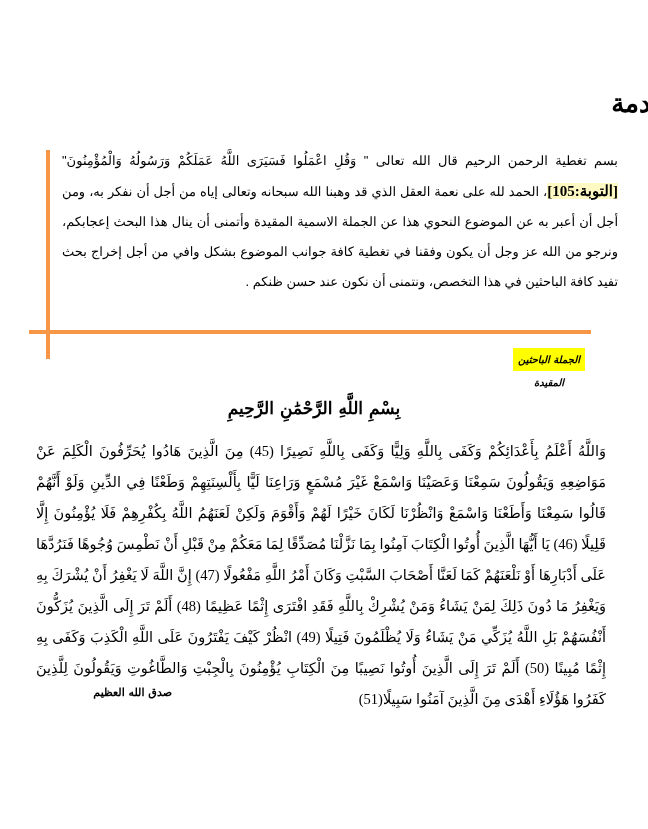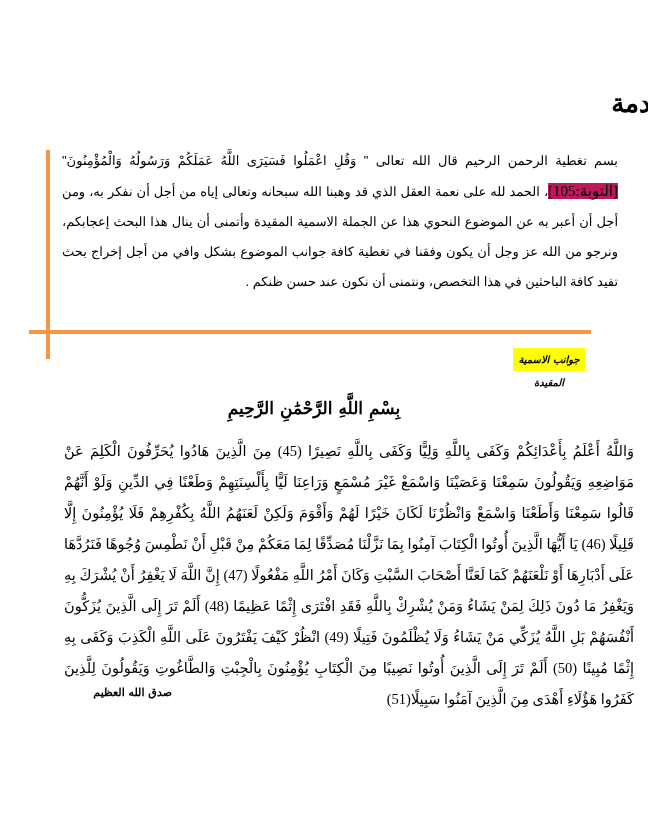--- a/index.html
+++ b/index.html
@@ -6,29 +6,29 @@
   body { width: 648px; height: 829px; position: relative; overflow: hidden;
          font-family: "DejaVu Sans", sans-serif; color: #000; }
   .page { position: absolute; left: 0; top: 0; width: 648px; height: 829px; background: #fff; }
   .title { position: absolute; top: 88px; left: 0; width: 648px; text-align: right;
            font-family: "DejaVu Serif", serif; font-weight: bold; font-size: 26px;
            direction: rtl; margin-left: 48px; }
   .intro { position: absolute; top: 146px; left: 62px; width: 556px; direction: rtl;
            text-align: justify; font-family: "Liberation Sans", sans-serif;
            font-size: 13px; line-height: 30px; }
   .intro p { margin: 0; }
-  .hl { background: #be185d; font-weight: normal; font-family: "Liberation Serif", serif; font-size: 15px; }
+  .hl { background: #fef9c3; font-weight: bold; font-family: "Liberation Serif", serif; font-size: 15px; }
   .vline { position: absolute; left: 46px; top: 150px; width: 4px; height: 209px; background: #f79646; }
   .hline { position: absolute; left: 29px; top: 330px; width: 562px; height: 4px; background: #f79646; }
   .subhead { position: absolute; top: 348px; left: 513px; width: 72px; height: 23px; background: #ffff00;
              direction: rtl; font-family: "DejaVu Serif", serif; font-style: italic; font-size: 10px;
              text-align: center; line-height: 23px; font-weight: bold; }
   .basmala { position: absolute; top: 398px; left: 0; width: 628px; text-align: center; direction: rtl;
              font-family: "DejaVu Serif", serif; font-weight: bold; font-size: 17px; }
-  .verses { position: absolute; top: 436px; left: 64px; width: 570px; direction: rtl;
+  .verses { position: absolute; top: 436px; left: 36px; width: 570px; direction: rtl;
             text-align: justify; text-align-last: right; font-family: "Liberation Serif", serif;
             font-size: 14.5px; line-height: 31px; }
   .verses p { margin: 0; }
   .closing { position: absolute; top: 686px; left: 52px; width: 120px; direction: rtl;
              text-align: right; font-family: "DejaVu Serif", serif; font-weight: bold; font-size: 11px; }
 </style>
 </head>
 <body>
 
 <div class="page">
@@ -37,21 +37,21 @@
   <div class="vline"></div>
   <div class="hline"></div>
 
   <div class="intro">
     <p>
       <span>بسم تغطية الرحمن الرحيم قال الله تعالى " وَقُلِ اعْمَلُوا فَسَيَرَى اللَّهُ عَمَلَكُمْ وَرَسُولُهُ وَالْمُؤْمِنُونَ" </span><span class="hl">[التوبة:105]</span><span>،</span>
       <span>الحمد لله على نعمة العقل الذي قد وهبنا الله سبحانه وتعالى إياه من أجل أن نفكر به، ومن أجل أن أعبر به عن الموضوع النحوي هذا عن الجملة الاسمية المقيدة وأتمنى أن ينال هذا البحث إعجابكم، ونرجو من الله عز وجل أن يكون وفقنا في تغطية كافة جوانب الموضوع بشكل وافي من أجل إخراج بحث تفيد كافة الباحثين في هذا التخصص، ونتمنى أن نكون عند حسن ظنكم .</span>
     </p>
   </div>
 
-  <div class="subhead">جوانب الاسمية المقيدة</div>
+  <div class="subhead">الجملة الباحثين المقيدة</div>
 
   <div class="basmala">بِسْمِ اللَّهِ الرَّحْمَٰنِ الرَّحِيمِ</div>
 
   <div class="verses">
     <p>وَاللَّهُ أَعْلَمُ بِأَعْدَائِكُمْ وَكَفَى بِاللَّهِ وَلِيًّا وَكَفَى بِاللَّهِ نَصِيرًا (45) مِنَ الَّذِينَ هَادُوا يُحَرِّفُونَ الْكَلِمَ عَنْ مَوَاضِعِهِ وَيَقُولُونَ سَمِعْنَا وَعَصَيْنَا وَاسْمَعْ غَيْرَ مُسْمَعٍ وَرَاعِنَا لَيًّا بِأَلْسِنَتِهِمْ وَطَعْنًا فِي الدِّينِ وَلَوْ أَنَّهُمْ قَالُوا سَمِعْنَا وَأَطَعْنَا وَاسْمَعْ وَانْظُرْنَا لَكَانَ خَيْرًا لَهُمْ وَأَقْوَمَ وَلَكِنْ لَعَنَهُمُ اللَّهُ بِكُفْرِهِمْ فَلَا يُؤْمِنُونَ إِلَّا قَلِيلًا (46) يَا أَيُّهَا الَّذِينَ أُوتُوا الْكِتَابَ آمِنُوا بِمَا نَزَّلْنَا مُصَدِّقًا لِمَا مَعَكُمْ مِنْ قَبْلِ أَنْ نَطْمِسَ وُجُوهًا فَنَرُدَّهَا عَلَى أَدْبَارِهَا أَوْ نَلْعَنَهُمْ كَمَا لَعَنَّا أَصْحَابَ السَّبْتِ وَكَانَ أَمْرُ اللَّهِ مَفْعُولًا (47) إِنَّ اللَّهَ لَا يَغْفِرُ أَنْ يُشْرَكَ بِهِ وَيَغْفِرُ مَا دُونَ ذَلِكَ لِمَنْ يَشَاءُ وَمَنْ يُشْرِكْ بِاللَّهِ فَقَدِ افْتَرَى إِثْمًا عَظِيمًا (48) أَلَمْ تَرَ إِلَى الَّذِينَ يُزَكُّونَ أَنْفُسَهُمْ بَلِ اللَّهُ يُزَكِّي مَنْ يَشَاءُ وَلَا يُظْلَمُونَ فَتِيلًا (49) انْظُرْ كَيْفَ يَفْتَرُونَ عَلَى اللَّهِ الْكَذِبَ وَكَفَى بِهِ إِثْمًا مُبِينًا (50) أَلَمْ تَرَ إِلَى الَّذِينَ أُوتُوا نَصِيبًا مِنَ الْكِتَابِ يُؤْمِنُونَ بِالْجِبْتِ وَالطَّاغُوتِ وَيَقُولُونَ لِلَّذِينَ كَفَرُوا هَؤُلَاءِ أَهْدَى مِنَ الَّذِينَ آمَنُوا سَبِيلًا(51)</p>
   </div>
 
   <div class="closing">صدق الله العظيم</div>
 </div>
 

